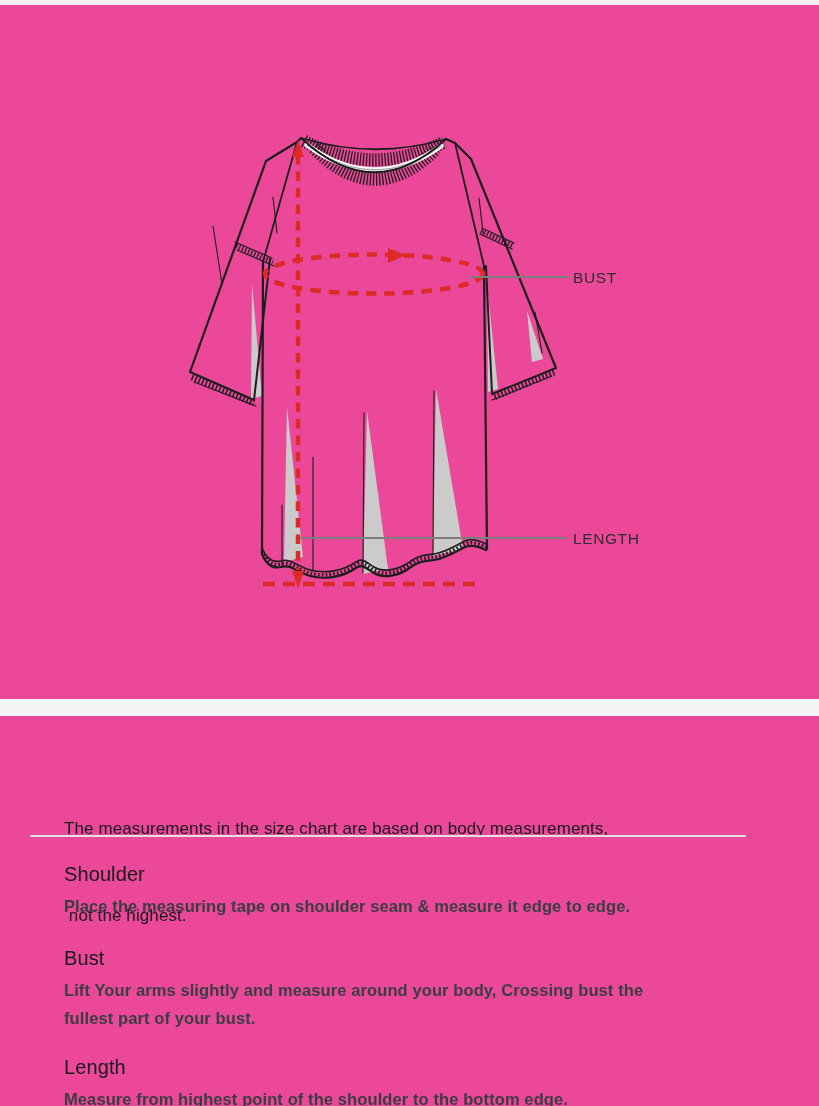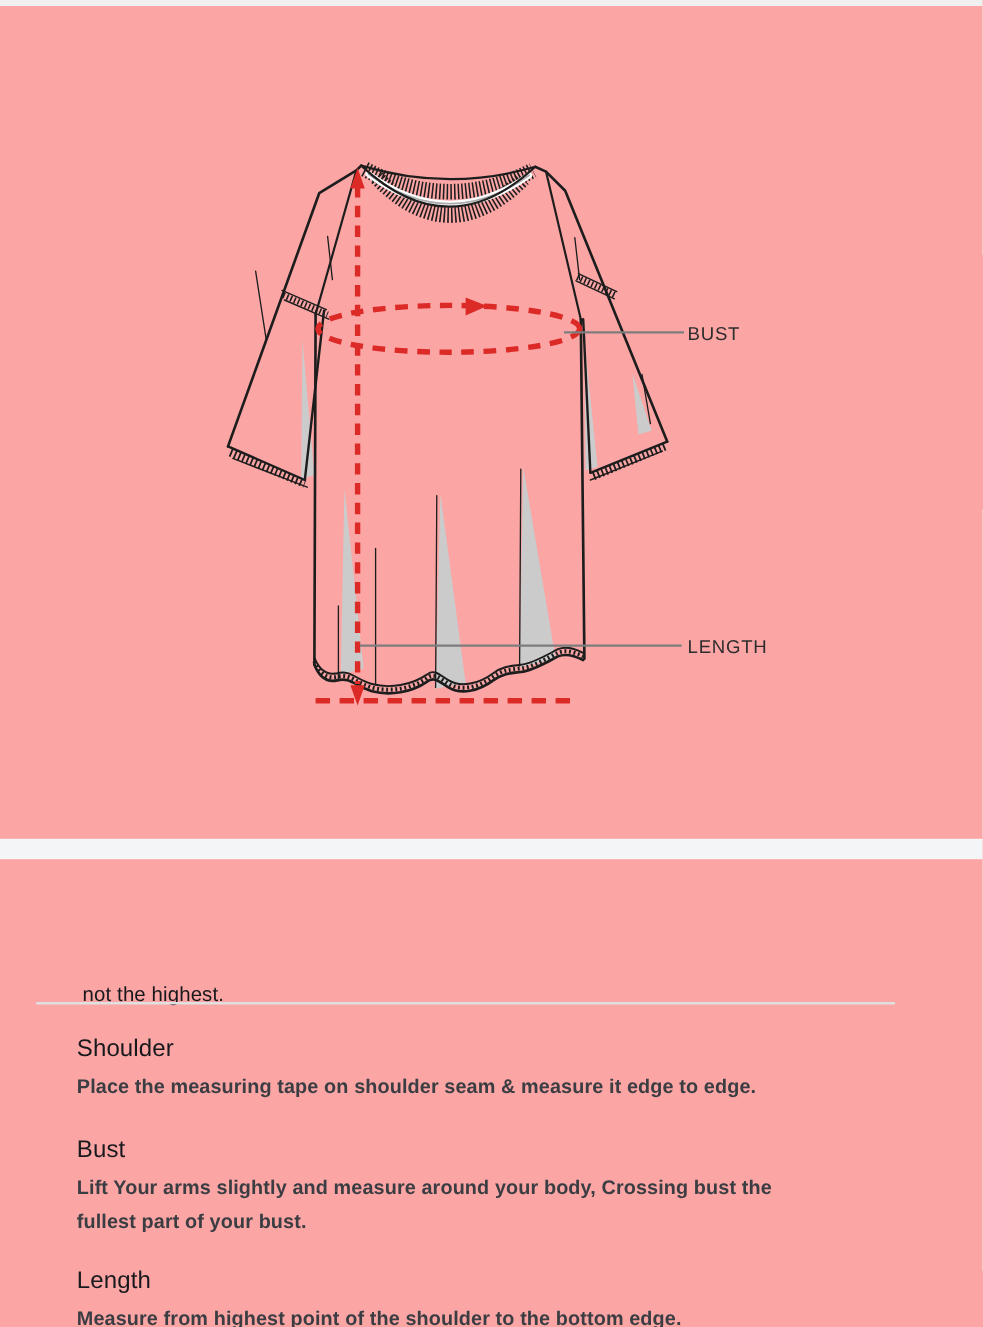--- a/index.html
+++ b/index.html
@@ -1,20 +1,20 @@
 <!DOCTYPE html>
 <html><head>
 <meta charset="utf-8">
 <style>
   html,body{margin:0;padding:0;background:#ffffff;}
   .page{
     position:relative;
     width:819px;
     height:1106px;
-    background:#fca5a5;
+    background:#ec4899;
     overflow:hidden;
     font-family:"Liberation Sans","DejaVu Sans",sans-serif;
   }
   .top-strip{
     position:absolute;left:0;top:0;width:819px;height:5px;
     background:#f0f0f0;
   }
   .diagram-wrap{
     position:absolute;left:0;top:0;width:819px;height:698px;
   }
@@ -145,20 +145,21 @@
       </g>
 
       <text x="573" y="283">BUST</text>
       <text x="573" y="544">LENGTH</text>
     </svg>
   </div>
 
   <div class="gray-band"></div>
 
   <div class="note">
+    <div>The measurements in the size chart are based on body measurements,</div>
     <div> not the highest.</div>
   </div>
 
   <div class="divider"></div>
 
   <div class="section sec-shoulder">
     <h3>Shoulder</h3>
     <p>Place the measuring tape on shoulder seam &amp; measure it edge to edge.</p>
   </div>
 

